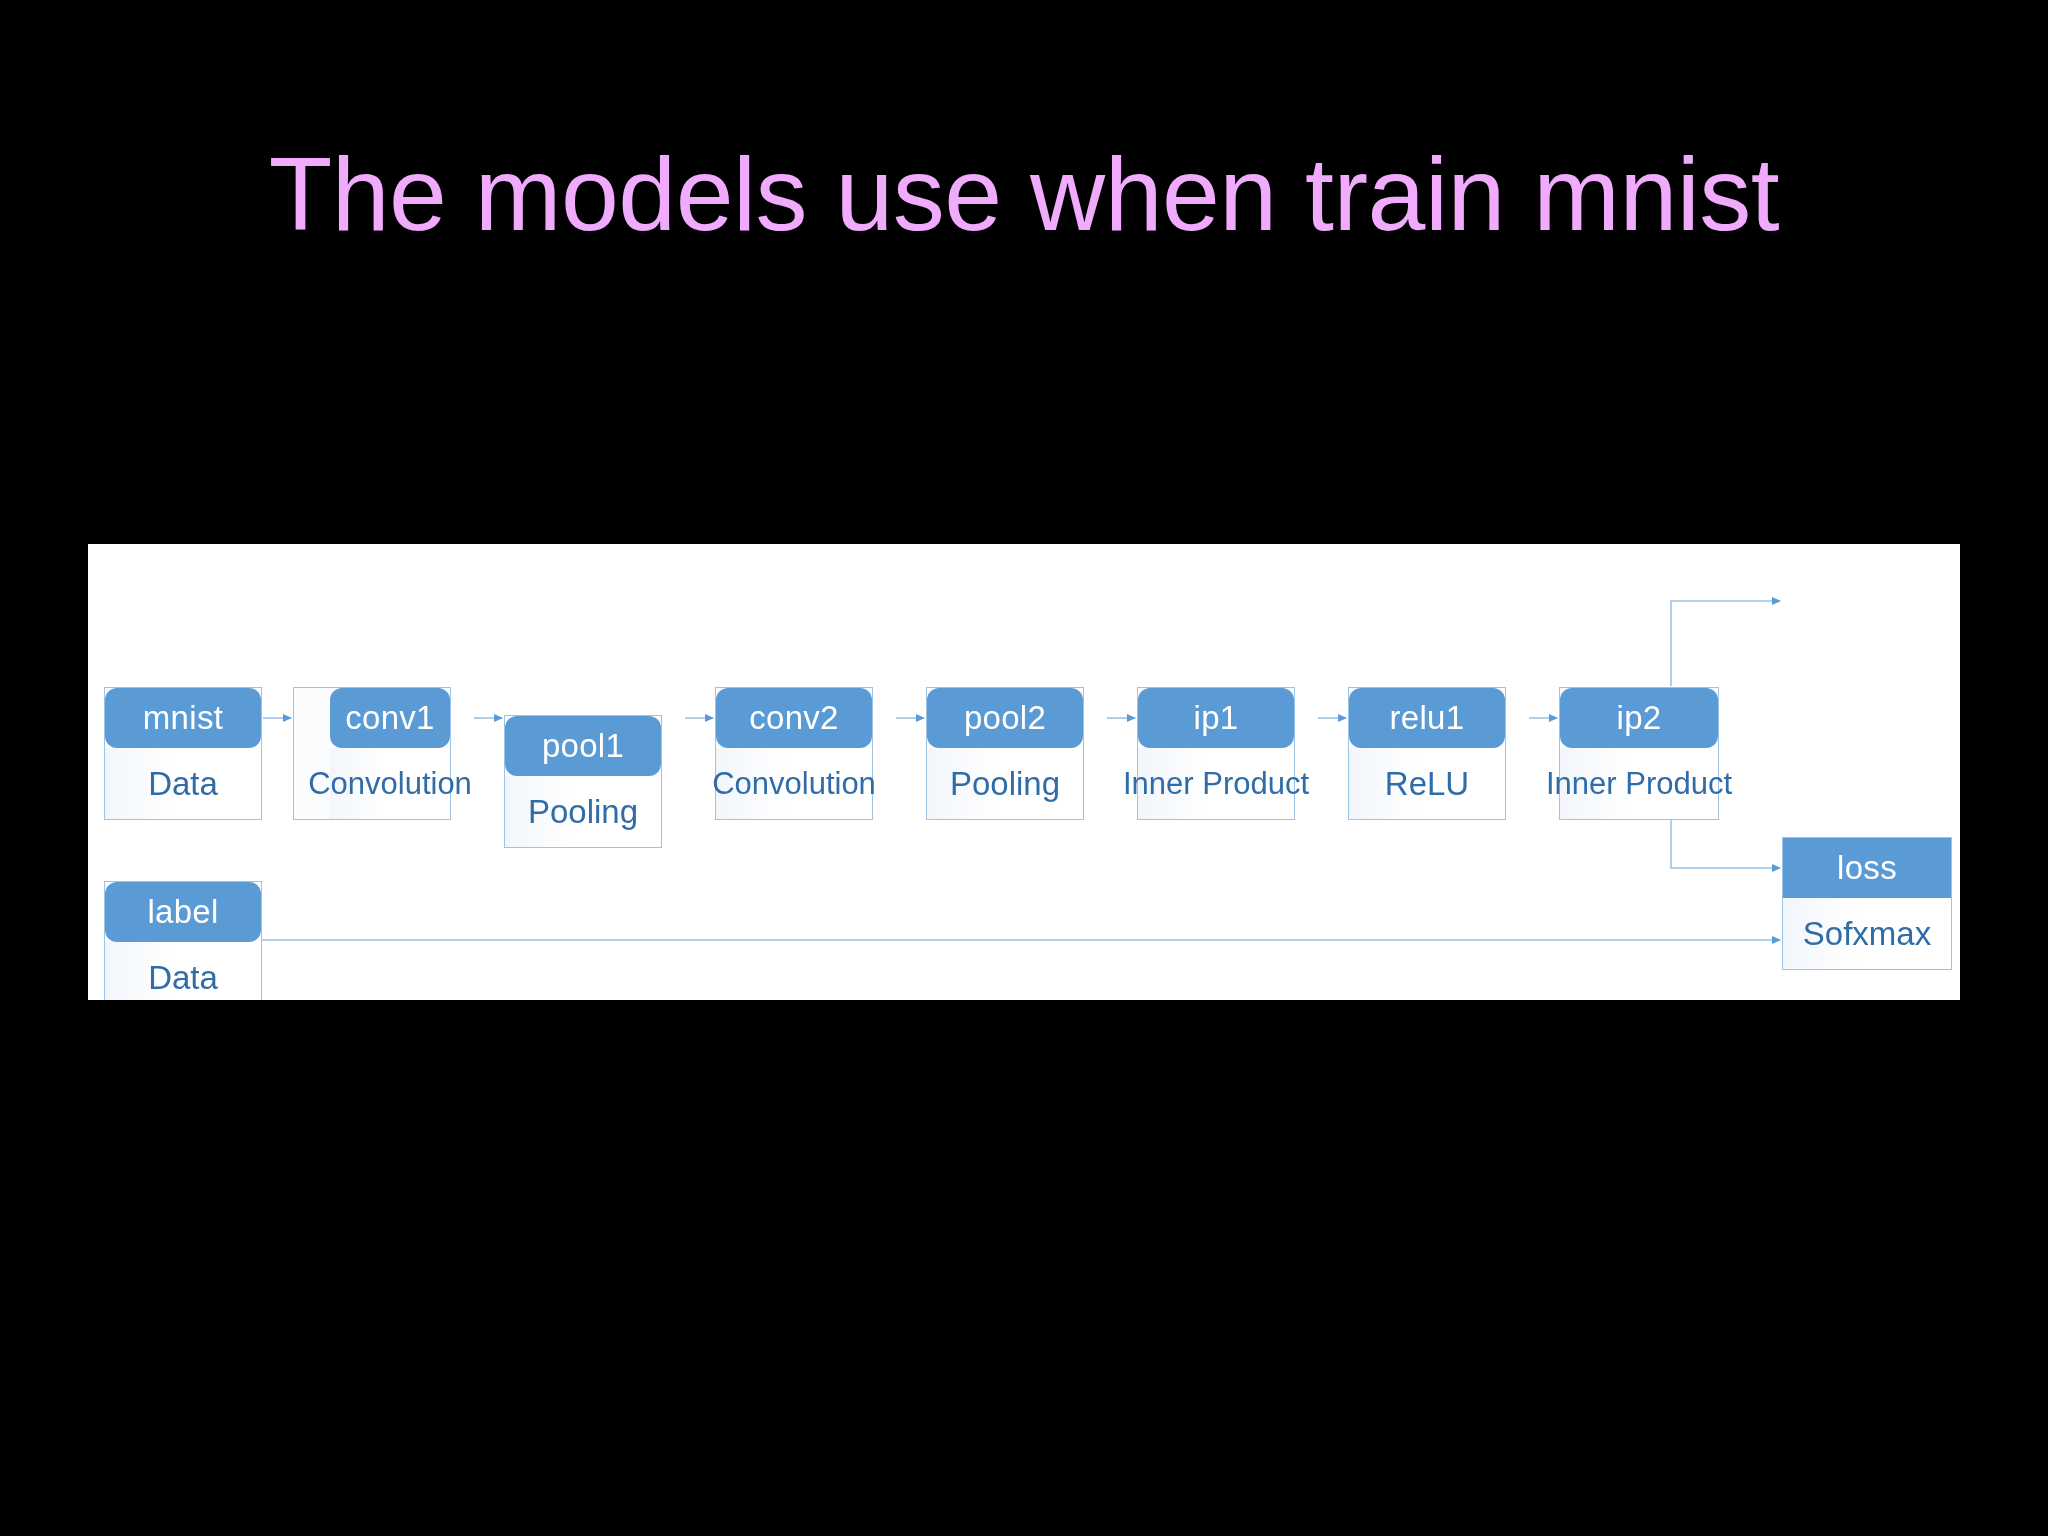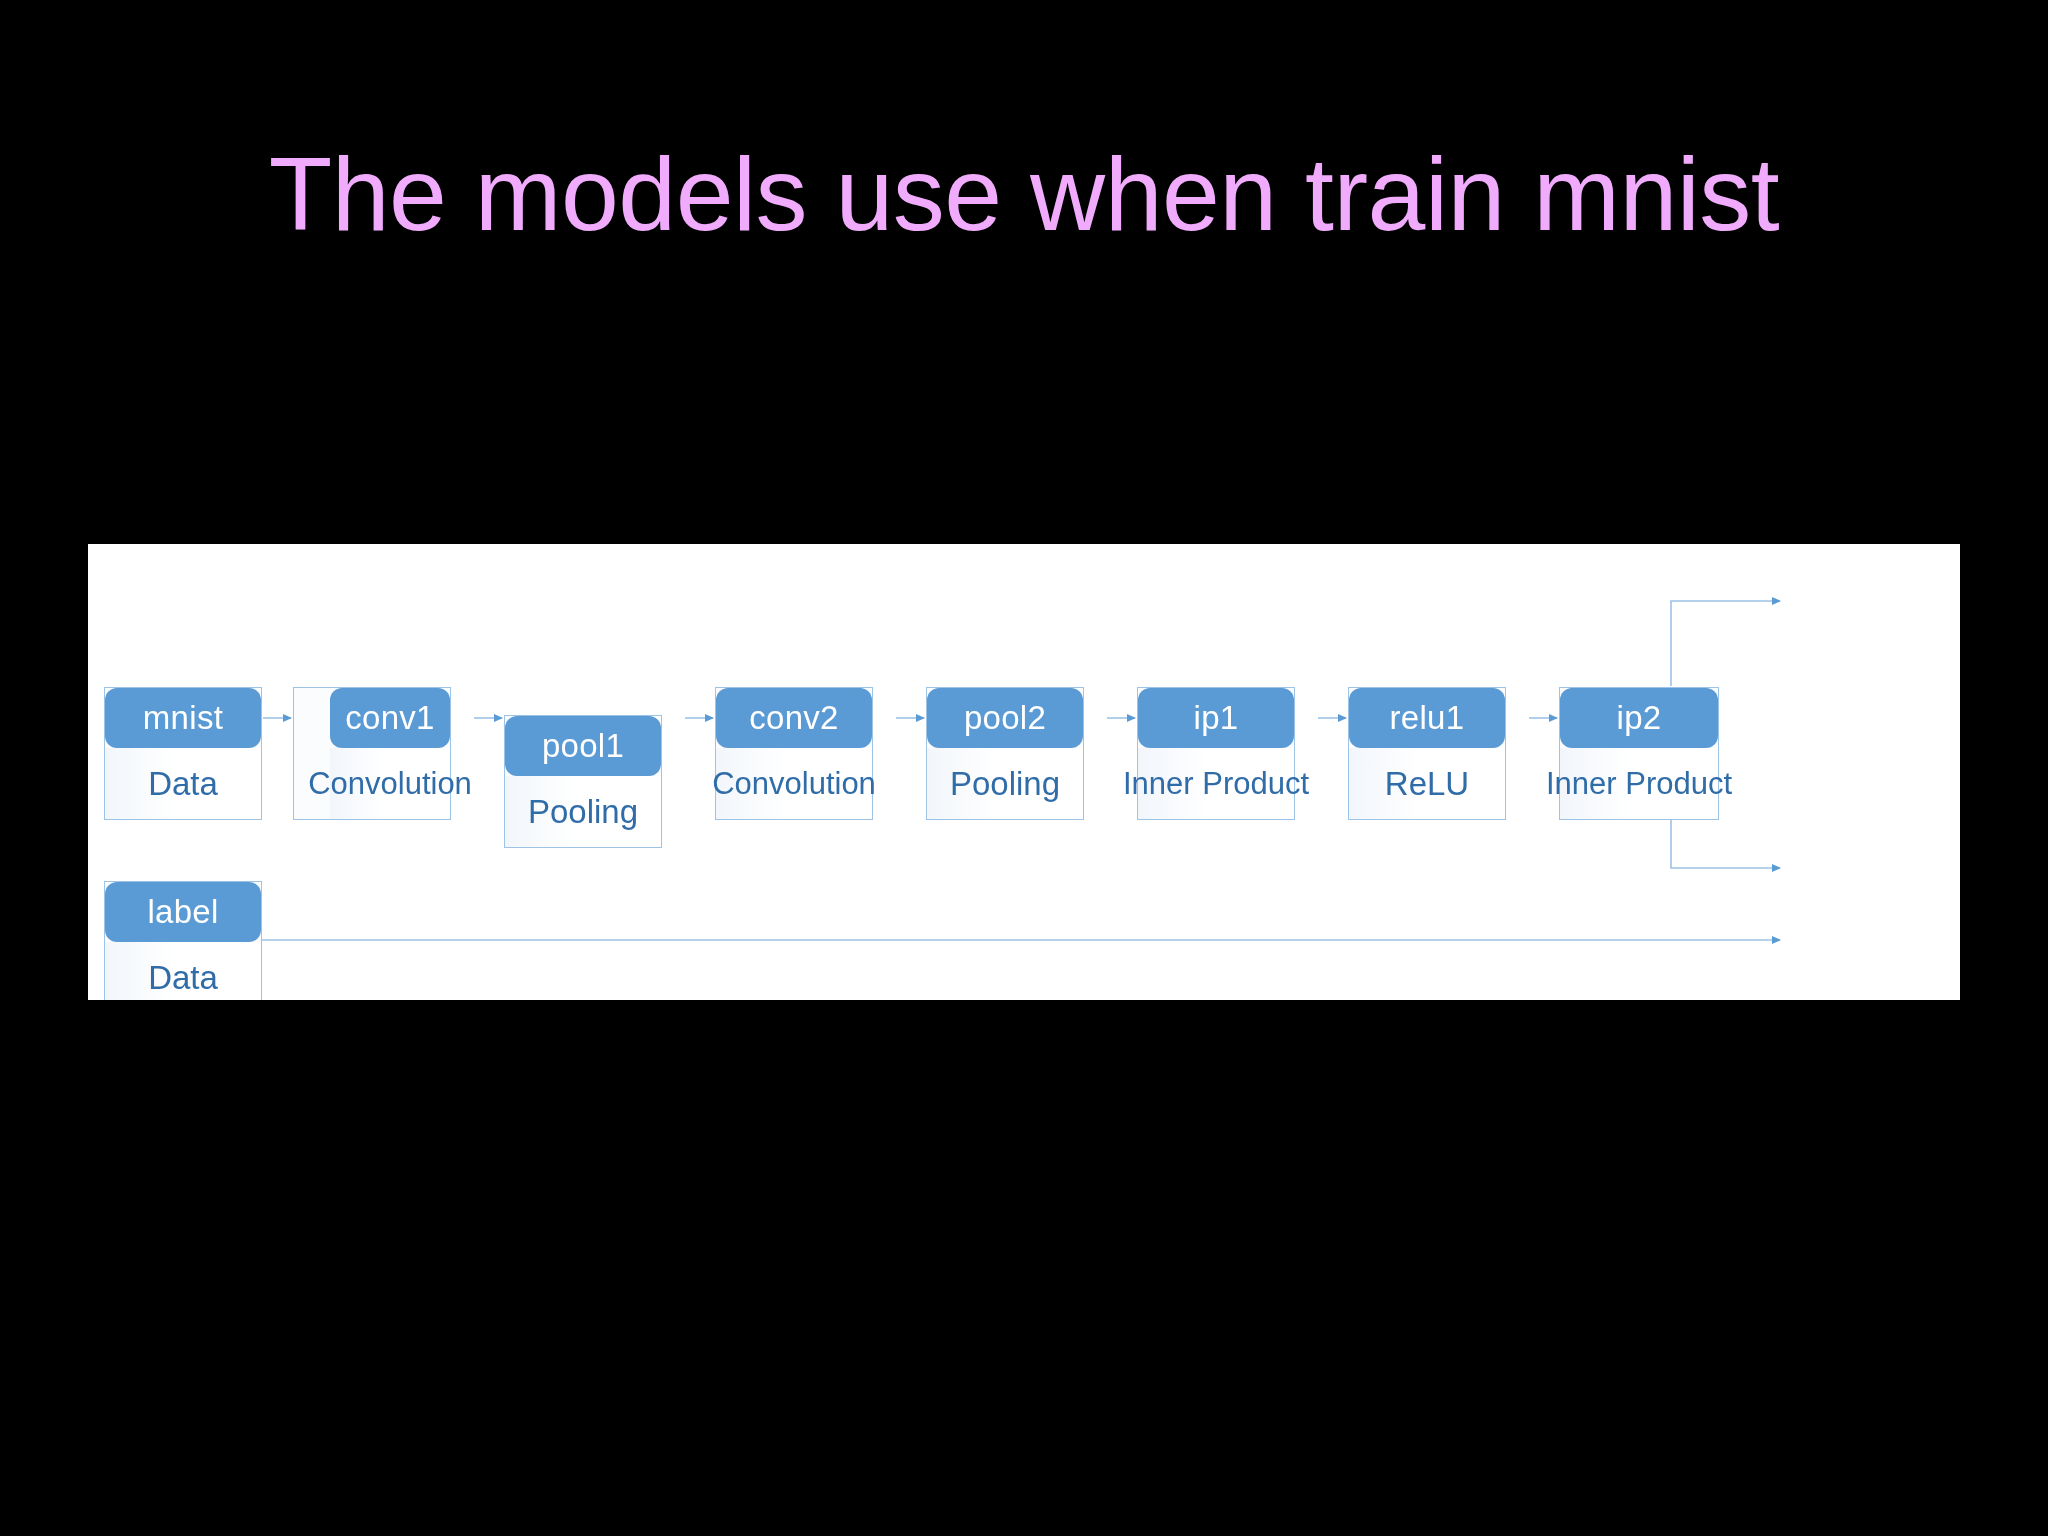--- a/index.html
+++ b/index.html
@@ -175,17 +175,21 @@
         <div class="node-head">ip2</div>
         <div class="node-body small">Inner Product</div>
       </div>
 
       <div class="node row-main" style="left:16px; top:337px; width:158px;">
         <div class="node-head">label</div>
         <div class="node-body">Data</div>
       </div>
 
 
+      <div class="node side" style="left:1694px; top:293px; width:170px;">
+        <div class="node-head">loss</div>
+        <div class="node-body">Sofxmax</div>
+      </div>
 
     </div>
   </div>
 
 </div>
 
 </body></html>

